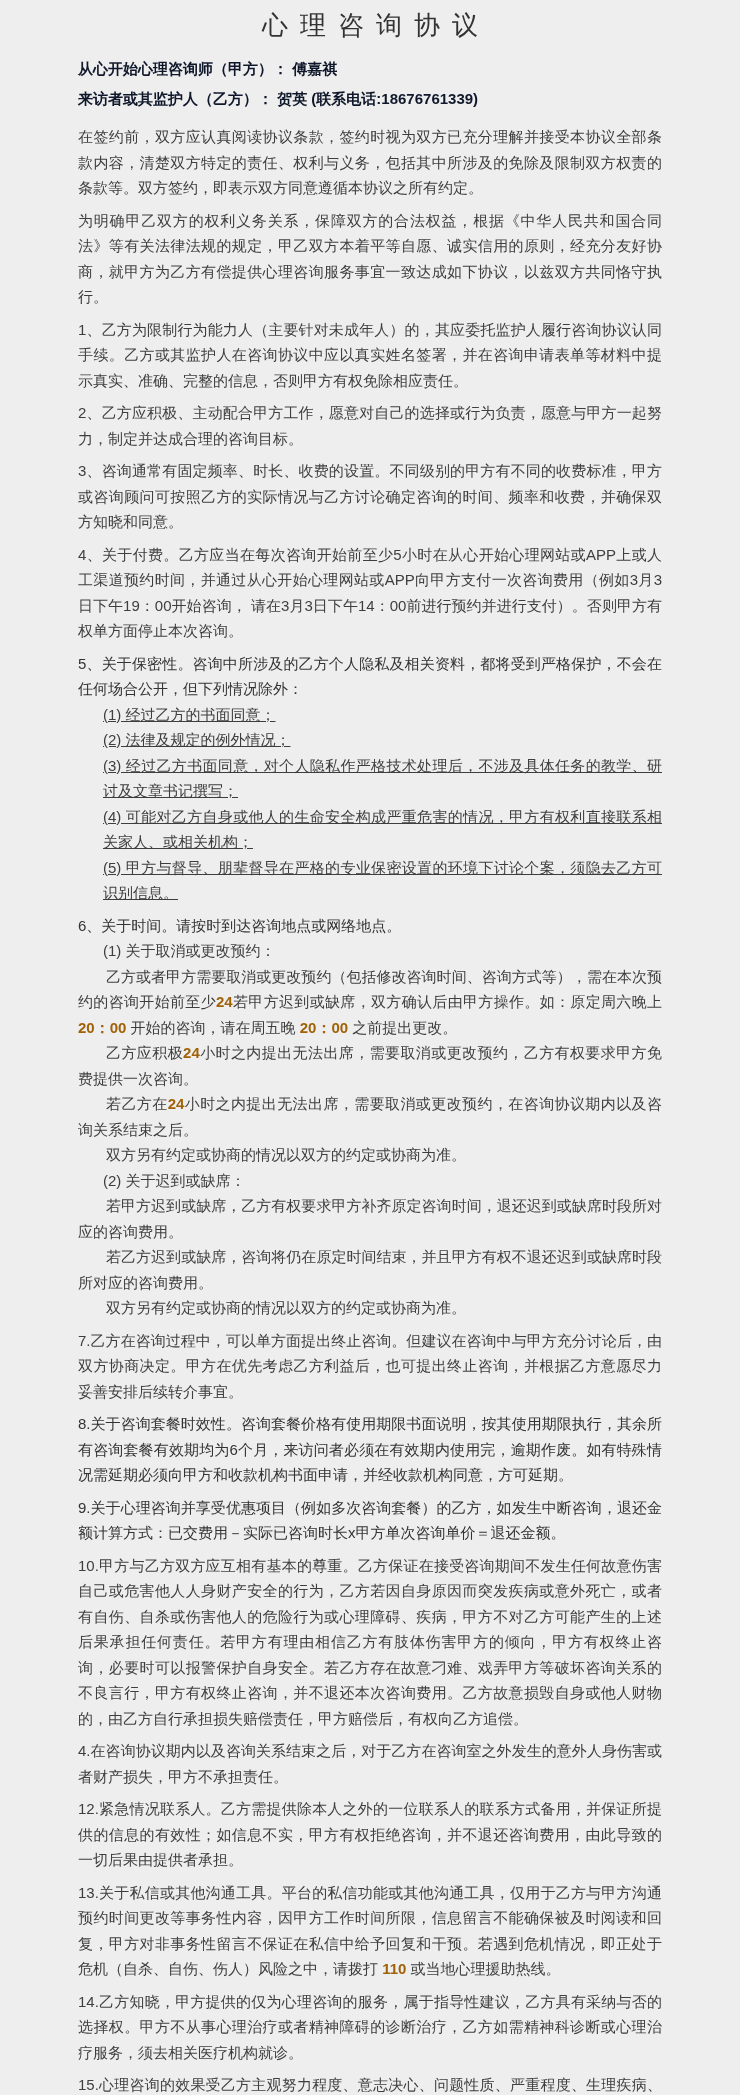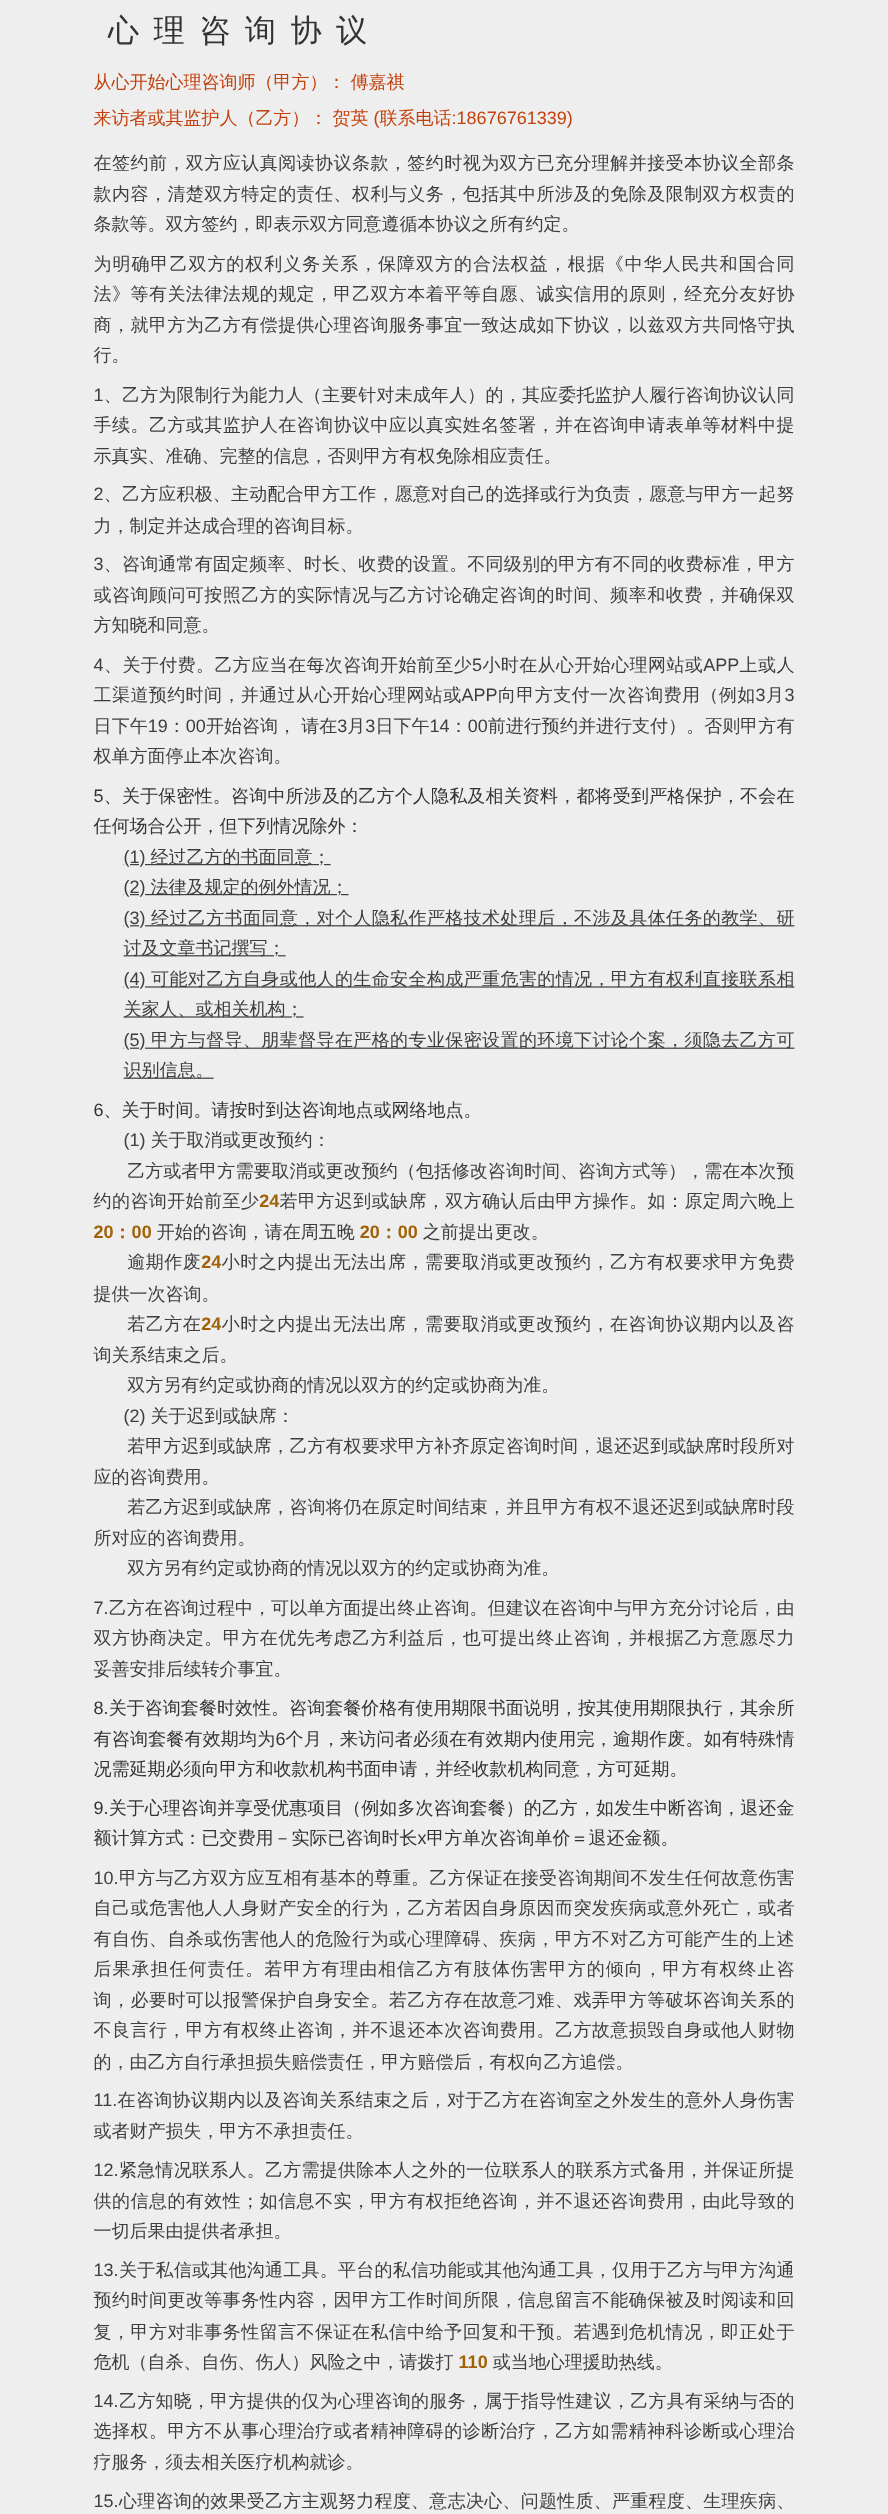--- a/index.html
+++ b/index.html
@@ -14,32 +14,32 @@
   .doc{
     width:740px;
     box-sizing:border-box;
     padding:6px 78px 26px 78px;
   }
   h1.title{
     font-weight:400;
     font-size:26px;
     line-height:34px;
     color:#333;
-    text-align:left;
+    text-align:center;
     letter-spacing:12px;
     padding-left:12px; 
     margin:2px 0 14px 0;
   }
   p{
     margin:7px 0 0 0;
     font-size:15px;
     line-height:25.5px;
     text-align:justify;
   }
-  p.party{font-weight:400;color:#c2410c;margin-top:8px;}
+  p.party{font-weight:700;color:#0f172a;margin-top:8px;}
   p.party.second{margin-top:4px;}
   p.intro-first{margin-top:13px;}
   p.bold{font-weight:400;color:#333;}
   p.item{margin:0 0 0 25px;text-decoration:underline;}
   p.subtitle{margin:0 0 0 25px;}
   p.sub{margin:0;text-indent:28px;}
   p.sub b, p b{color:#a16207;}
 </style>
 </head>
 <body>
@@ -62,31 +62,31 @@
   <p class="bold">5、关于保密性。咨询中所涉及的乙方个人隐私及相关资料，都将受到严格保护，不会在任何场合公开，但下列情况除外：</p>
   <p class="item">(1) 经过乙方的书面同意；</p>
   <p class="item">(2) 法律及规定的例外情况；</p>
   <p class="item">(3) 经过乙方书面同意，对个人隐私作严格技术处理后，不涉及具体任务的教学、研讨及文章书记撰写；</p>
   <p class="item">(4) 可能对乙方自身或他人的生命安全构成严重危害的情况，甲方有权利直接联系相关家人、或相关机构；</p>
   <p class="item">(5) 甲方与督导、朋辈督导在严格的专业保密设置的环境下讨论个案，须隐去乙方可识别信息。</p>
 
   <p class="bold">6、关于时间。请按时到达咨询地点或网络地点。</p>
   <p class="subtitle">(1) 关于取消或更改预约：</p>
   <p class="sub"><span>乙方或者甲方需要取消或更改预约（包括修改咨询时间、咨询方式等），需在本次预约的咨询开始前至少</span><b>24</b><span>若甲方迟到或缺席，双方确认后由甲方操作。如：原定周六晚上 </span><b>20：00</b><span> 开始的咨询，请在周五晚 </span><b>20：00</b><span> 之前提出更改。</span></p>
-  <p class="sub"><span>逾期作废</span><b>24</b><span>小时之内提出无法出席，需要取消或更改预约，乙方有权要求甲方免费提供一次咨询。</span></p>
+  <p class="sub"><span>乙方应积极</span><b>24</b><span>小时之内提出无法出席，需要取消或更改预约，乙方有权要求甲方免费提供一次咨询。</span></p>
   <p class="sub"><span>若乙方在</span><b>24</b><span>小时之内提出无法出席，需要取消或更改预约，在咨询协议期内以及咨询关系结束之后。</span></p>
   <p class="sub">双方另有约定或协商的情况以双方的约定或协商为准。</p>
   <p class="subtitle">(2) 关于迟到或缺席：</p>
   <p class="sub">若甲方迟到或缺席，乙方有权要求甲方补齐原定咨询时间，退还迟到或缺席时段所对应的咨询费用。</p>
   <p class="sub">若乙方迟到或缺席，咨询将仍在原定时间结束，并且甲方有权不退还迟到或缺席时段所对应的咨询费用。</p>
   <p class="sub">双方另有约定或协商的情况以双方的约定或协商为准。</p>
 
   <p>7.乙方在咨询过程中，可以单方面提出终止咨询。但建议在咨询中与甲方充分讨论后，由双方协商决定。甲方在优先考虑乙方利益后，也可提出终止咨询，并根据乙方意愿尽力妥善安排后续转介事宜。</p>
   <p class="bold">8.关于咨询套餐时效性。咨询套餐价格有使用期限书面说明，按其使用期限执行，其余所有咨询套餐有效期均为6个月，来访问者必须在有效期内使用完，逾期作废。如有特殊情况需延期必须向甲方和收款机构书面申请，并经收款机构同意，方可延期。</p>
   <p class="bold">9.关于心理咨询并享受优惠项目（例如多次咨询套餐）的乙方，如发生中断咨询，退还金额计算方式：已交费用－实际已咨询时长x甲方单次咨询单价＝退还金额。</p>
   <p>10.甲方与乙方双方应互相有基本的尊重。乙方保证在接受咨询期间不发生任何故意伤害自己或危害他人人身财产安全的行为，乙方若因自身原因而突发疾病或意外死亡，或者有自伤、自杀或伤害他人的危险行为或心理障碍、疾病，甲方不对乙方可能产生的上述后果承担任何责任。若甲方有理由相信乙方有肢体伤害甲方的倾向，甲方有权终止咨询，必要时可以报警保护自身安全。若乙方存在故意刁难、戏弄甲方等破坏咨询关系的不良言行，甲方有权终止咨询，并不退还本次咨询费用。乙方故意损毁自身或他人财物的，由乙方自行承担损失赔偿责任，甲方赔偿后，有权向乙方追偿。</p>
-  <p>11.在咨询协议期内以及咨询关系结束之后，对于乙方在咨询室之外发生的意外人身伤害或者财产损失，甲方不承担责任。</p>
+  <p>4.在咨询协议期内以及咨询关系结束之后，对于乙方在咨询室之外发生的意外人身伤害或者财产损失，甲方不承担责任。</p>
   <p>12.紧急情况联系人。乙方需提供除本人之外的一位联系人的联系方式备用，并保证所提供的信息的有效性；如信息不实，甲方有权拒绝咨询，并不退还咨询费用，由此导致的一切后果由提供者承担。</p>
   <p><span>13.关于私信或其他沟通工具。平台的私信功能或其他沟通工具，仅用于乙方与甲方沟通预约时间更改等事务性内容，因甲方工作时间所限，信息留言不能确保被及时阅读和回复，甲方对非事务性留言不保证在私信中给予回复和干预。若遇到危机情况，即正处于危机（自杀、自伤、伤人）风险之中，请拨打 </span><b>110</b><span> 或当地心理援助热线。</span></p>
   <p>14.乙方知晓，甲方提供的仅为心理咨询的服务，属于指导性建议，乙方具有采纳与否的选择权。甲方不从事心理治疗或者精神障碍的诊断治疗，乙方如需精神科诊断或心理治疗服务，须去相关医疗机构就诊。</p>
   <p>15.心理咨询的效果受乙方主观努力程度、意志决心、问题性质、严重程度、生理疾病、咨询师水平及努力程度等多方面综合因素共同影响。鉴于心理咨询的性质和职业道德要求，甲方不能对咨询效果做出绝对承诺。</p>
 
 </div>
 
 </body></html>

